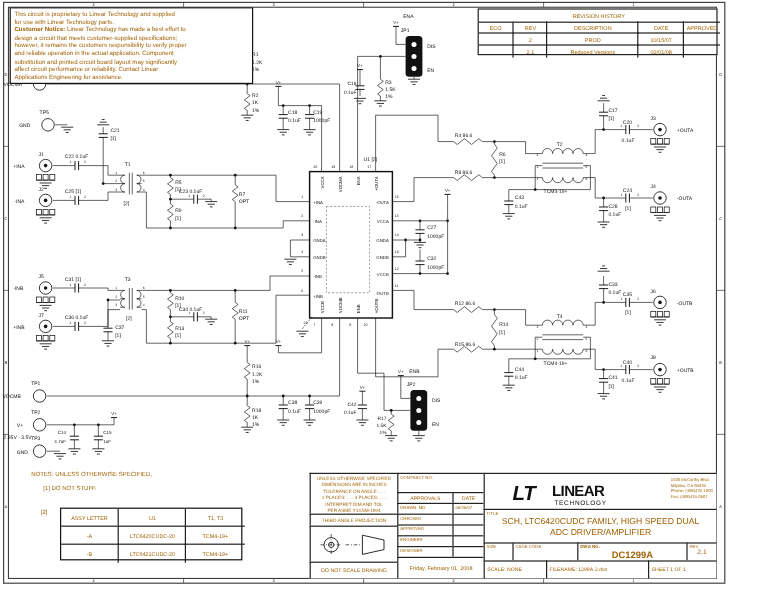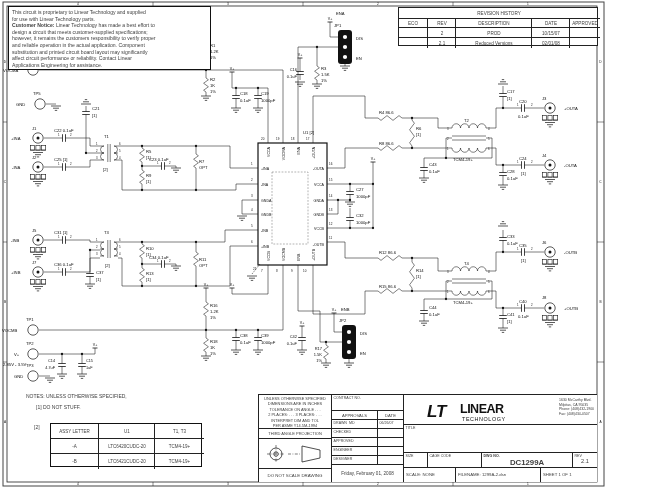--- a/index.html
+++ b/index.html
@@ -1,17 +1,17 @@
 <!DOCTYPE html>
 <html><head>
 <meta charset="utf-8">
 <style>
   html,body{margin:0;padding:0;background:#fff;}
   #page{position:relative;width:647px;height:500px;background:#fff;overflow:hidden;
-        font-family:"Liberation Sans","DejaVu Sans",sans-serif;color:#404040;}
+        font-family:"Liberation Sans","DejaVu Sans",sans-serif;color:#a16207;}
   .abs{position:absolute;box-sizing:border-box;}
   #noticebox{left:8px;top:6px;width:203px;height:64px;border:1.6px solid #111;padding:2px 3px;
              font-size:5.1px;line-height:6.6px;background:#fff;}
   
   #revtab{left:398px;top:7px;width:200px;height:39px;font-size:4.6px;background:#fff;border:0.8px solid #222;}
   #revtab .cell{position:absolute;border-left:0.6px solid #222;border-top:0.6px solid #222;
       display:flex;align-items:center;justify-content:center;overflow:hidden;}
   
   #assytab{left:50px;top:423px;width:152px;height:44px;border:1.6px solid #111;font-size:4.5px;background:#fff;}
   #assytab .cell{position:absolute;border-left:0.7px solid #222;border-top:0.7px solid #222;
@@ -1069,20 +1069,24 @@
     </svg>
     <div style="position:absolute;left:155px;top:3px;font-size:3.5px;line-height:4.6px;">
       <div>1630 McCarthy Blvd.</div>
       <div>Milpitas, CA 95035</div>
       <div>Phone: (408)432-1900</div>
       <div>Fax: (408)434-0507</div>
     </div>
   </div>
   <div class="abs blk" style="left:403px;top:424px;width:194px;height:28px;">
     <span class="clabel">TITLE</span>
+    <div style="text-align:center;font-size:7.2px;margin-top:5px;line-height:9px;">
+      <div>SCH, LTC6420CUDC FAMILY, HIGH SPEED DUAL</div>
+      <div>ADC DRIVER/AMPLIFIER</div>
+    </div>
   </div>
   <div class="abs blk" style="left:403px;top:452px;width:24px;height:15px;">
     <span class="clabel">SIZE</span>
   </div>
   <div class="abs blk" style="left:427px;top:452px;width:54px;height:15px;">
     <span class="clabel">CAGE CODE</span>
   </div>
   <div class="abs blk" style="left:481px;top:452px;width:91px;height:15px;font-weight:bold;">
     <span class="clabel">DWG NO.</span>
     <div style="text-align:center;font-size:7.8px;margin-top:5px;">DC1299A</div>

